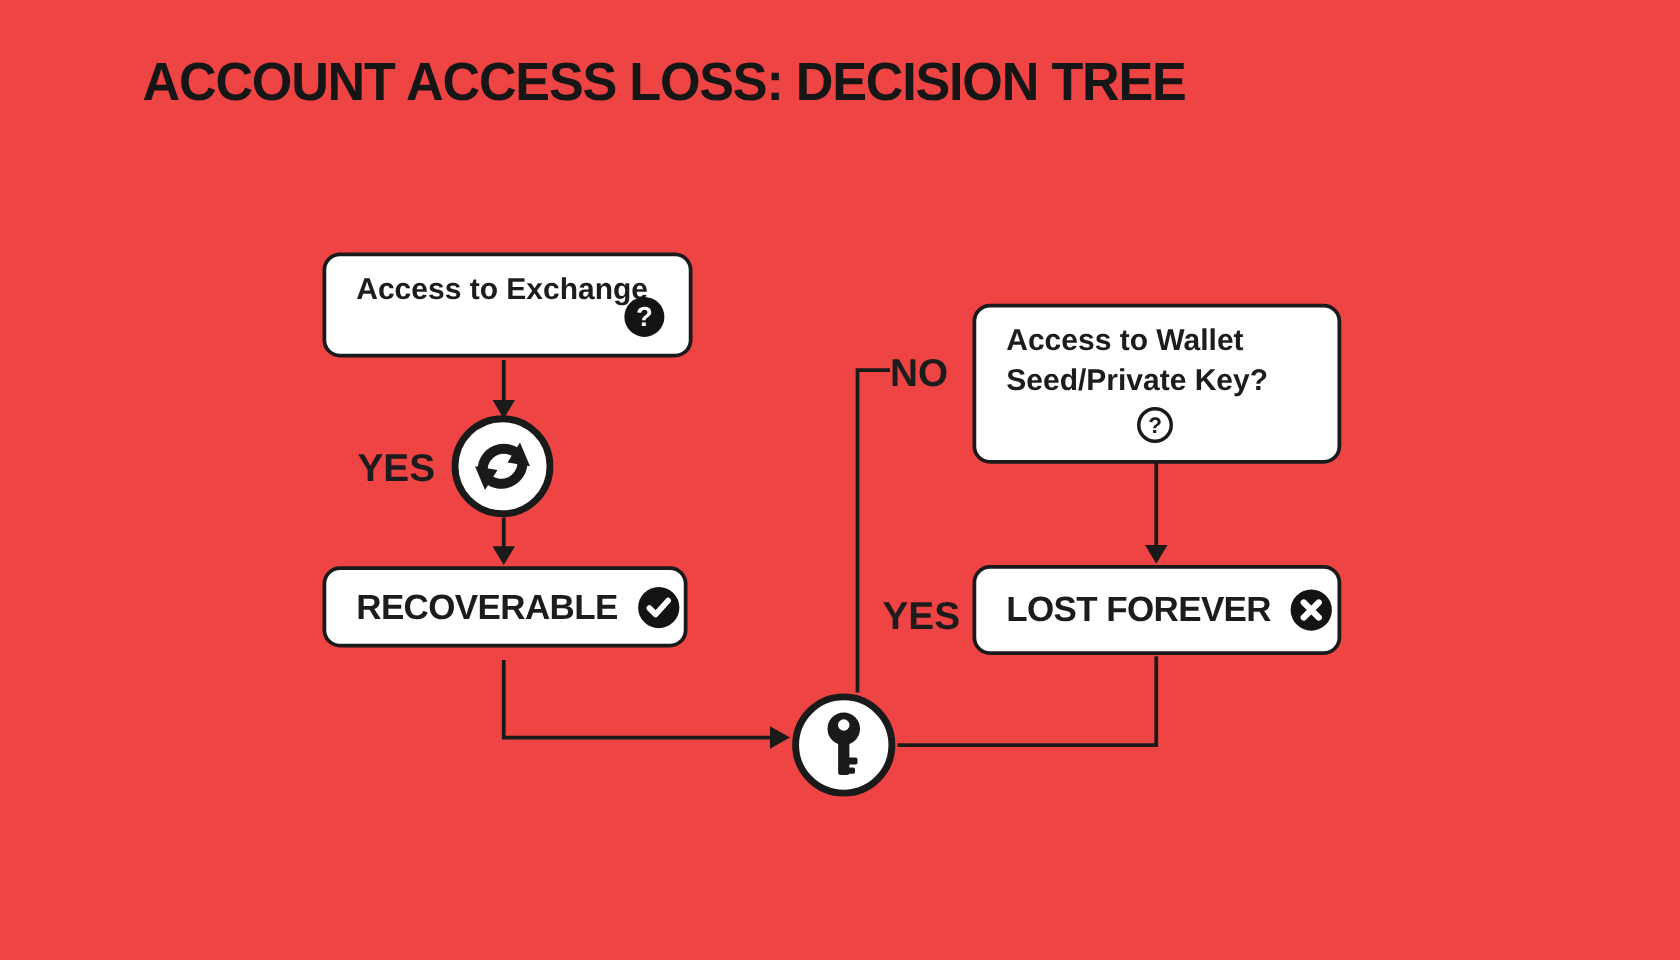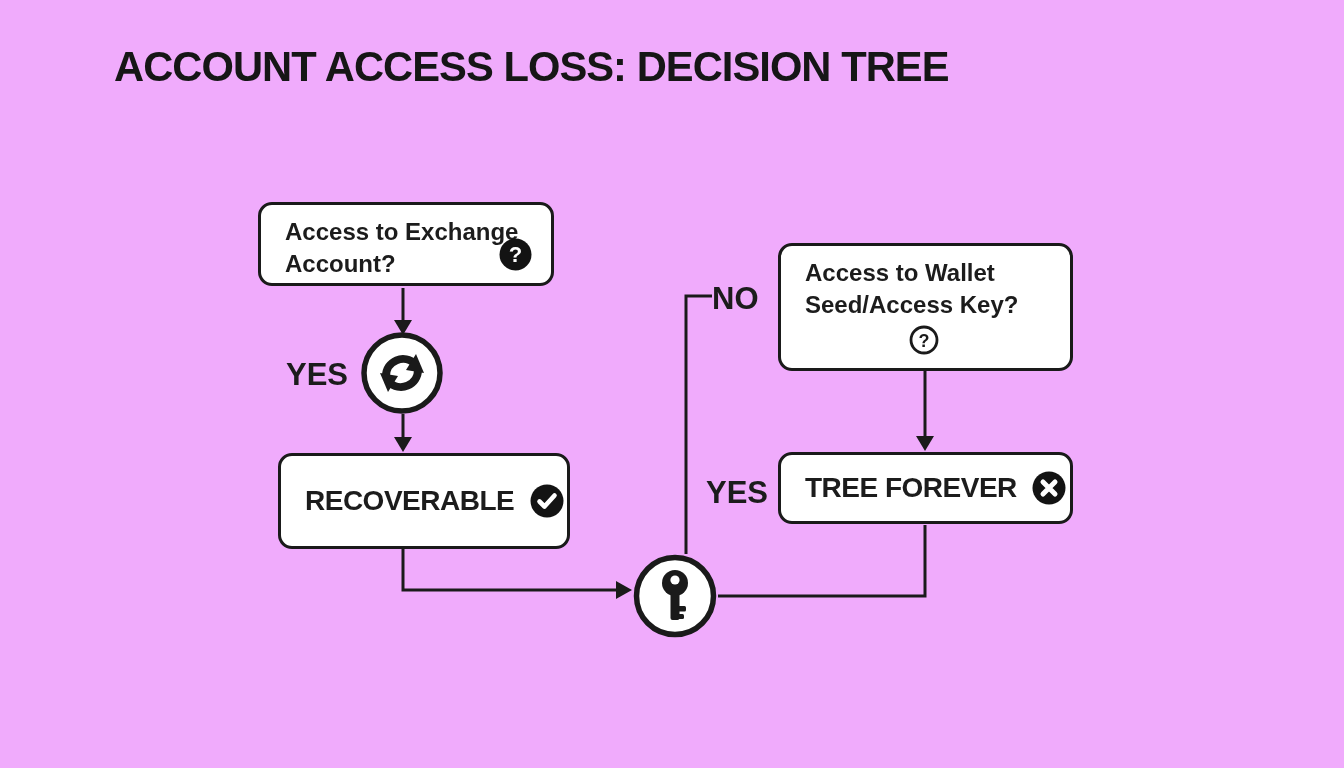--- a/index.html
+++ b/index.html
@@ -1,18 +1,18 @@
 <!DOCTYPE html>
 <html><head>
 <meta charset="utf-8">
 <style>
   html,body{margin:0;padding:0;background:#e9e9e9;}
   .canvas{
     position:relative;width:1344px;height:768px;overflow:hidden;
-    background:#f0abfc;
+    background:#ef4444;
     font-family:"Liberation Sans", sans-serif;
     color:#1a1a1a;
   }
   .title{
     position:absolute;left:114px;top:42px;
     font-size:43px;font-weight:800;letter-spacing:-1px;
     transform:scaleX(0.97);transform-origin:left top;
     color:#161616;white-space:nowrap;
   }
   .connectors{position:absolute;left:0;top:0;}
@@ -23,21 +23,21 @@
   .q-node{padding:11px 28px 0 24px;}
   .q-line{display:block;font-size:24px;font-weight:700;line-height:32px;color:#1c1c1c;}
   .node-exchange{left:258px;top:202px;width:296px;height:84px;}
   .node-exchange .badge{position:absolute;right:19px;bottom:8px;}
   .node-wallet{left:778px;top:243px;width:295px;height:128px;text-align:left;}
   .node-wallet .q-icon-row{text-align:center;margin-top:4px;}
   .result-node{
     display:flex;align-items:center;padding:0 18px 0 24px;
   }
   .result-label{font-size:28px;font-weight:800;letter-spacing:-0.5px;color:#1c1c1c;white-space:nowrap;}
-  .node-recoverable{left:258px;top:453px;width:292px;height:96px;margin-left:20px;}
+  .node-recoverable{left:258px;top:453px;width:292px;height:65px;}
   .node-recoverable .badge{margin-left:16px;}
   .node-lost{left:778px;top:452px;width:295px;height:72px;}
   .node-lost .badge{margin-left:15px;}
   .edge-label{
     position:absolute;font-size:31px;font-weight:800;color:#1c1c1c;letter-spacing:0;
   }
   .lbl-yes-left{left:286px;top:357px;}
   .lbl-no{left:712px;top:281px;}
   .lbl-yes-right{left:706px;top:475px;}
   .icon-circle{position:absolute;}
@@ -63,21 +63,20 @@
     <g fill="#1a1a1a" stroke="none">
       <polygon points="394,320 412,320 403,335"></polygon>
       <polygon points="394,437 412,437 403,452"></polygon>
       <polygon points="616,581 616,599 632,590"></polygon>
       <polygon points="916,436 934,436 925,451"></polygon>
     </g>
   </svg>
 
   <div class="node q-node node-exchange">
     <span class="q-line">Access to Exchange</span>
-    <span class="q-line">Account?</span>
     <span class="badge">
       <svg width="33" height="33" viewBox="0 0 33 33">
         <circle cx="16.5" cy="16.5" r="16" fill="#131313"></circle>
         <text x="16.5" y="24" text-anchor="middle" font-size="22" font-weight="bold" fill="#ffffff" font-family="Liberation Sans, sans-serif">?</text>
       </svg>
     </span>
   </div>
 
   <div class="edge-label lbl-yes-left">YES</div>
 
@@ -98,35 +97,35 @@
         <circle cx="17" cy="17" r="16.5" fill="#131313"></circle>
         <path d="M9.5 17.5 L14.5 22.5 L24.5 11.5" stroke="#ffffff" stroke-width="4.6" fill="none" stroke-linecap="round" stroke-linejoin="round"></path>
       </svg>
     </span>
   </div>
 
   <div class="edge-label lbl-no">NO</div>
 
   <div class="node q-node node-wallet">
     <span class="q-line">Access to Wallet</span>
-    <span class="q-line">Seed/Access Key?</span>
+    <span class="q-line">Seed/Private Key?</span>
     <div class="q-icon-row">
       <span>
         <svg width="30" height="30" viewBox="0 0 30 30">
           <circle cx="15" cy="15" r="13" fill="none" stroke="#1a1a1a" stroke-width="2.8"></circle>
           <text x="15" y="21.5" text-anchor="middle" font-size="18" font-weight="bold" fill="#1a1a1a" font-family="Liberation Sans, sans-serif">?</text>
         </svg>
       </span>
     </div>
   </div>
 
   <div class="edge-label lbl-yes-right">YES</div>
 
   <div class="node result-node node-lost">
-    <span class="result-label">TREE FOREVER</span>
+    <span class="result-label">LOST FOREVER</span>
     <span class="badge">
       <svg width="34" height="34" viewBox="0 0 34 34" style="display:block">
         <circle cx="17" cy="17" r="16.5" fill="#131313"></circle>
         <path d="M11 11 L23 23 M23 11 L11 23" stroke="#ffffff" stroke-width="5" stroke-linecap="round"></path>
       </svg>
     </span>
   </div>
 
   <div class="icon-circle key-wrap">
     <svg width="84" height="84" viewBox="0 0 84 84">

